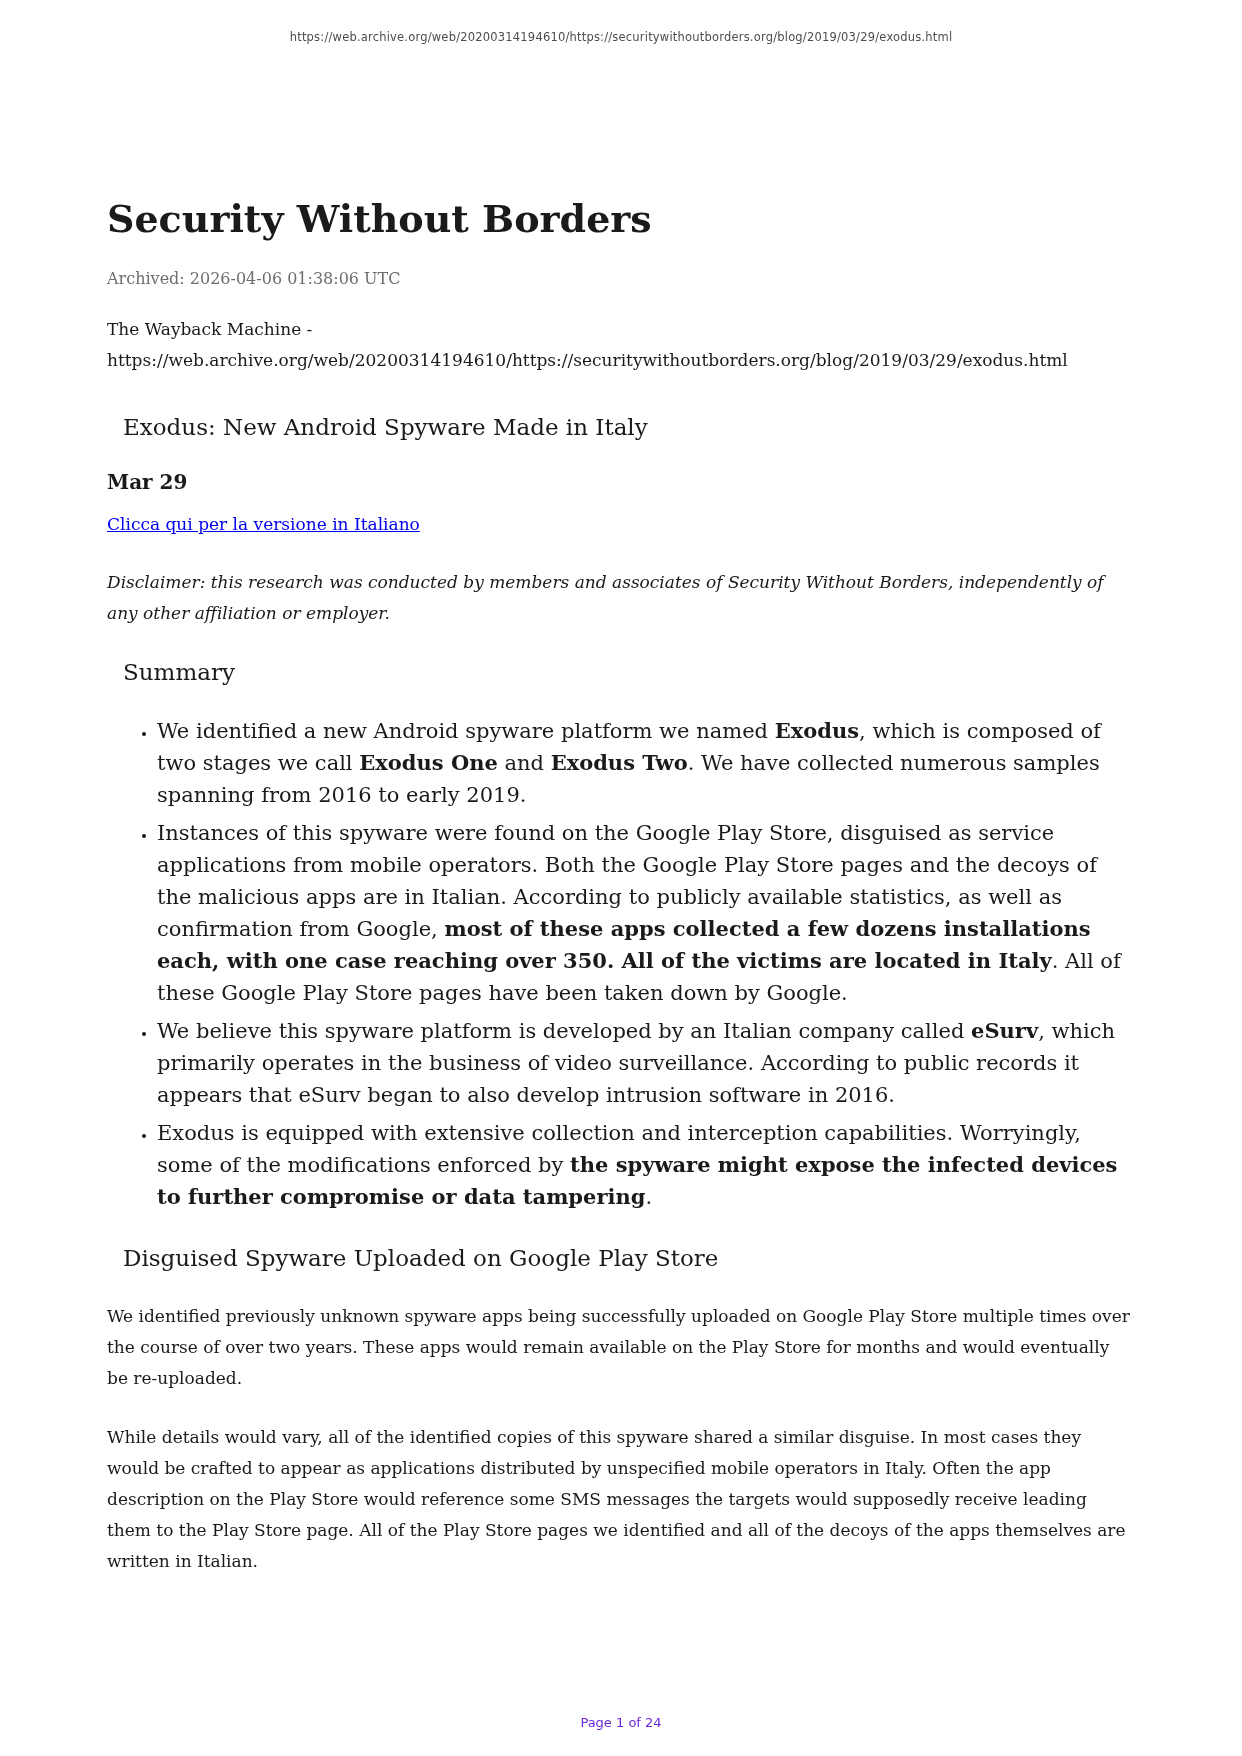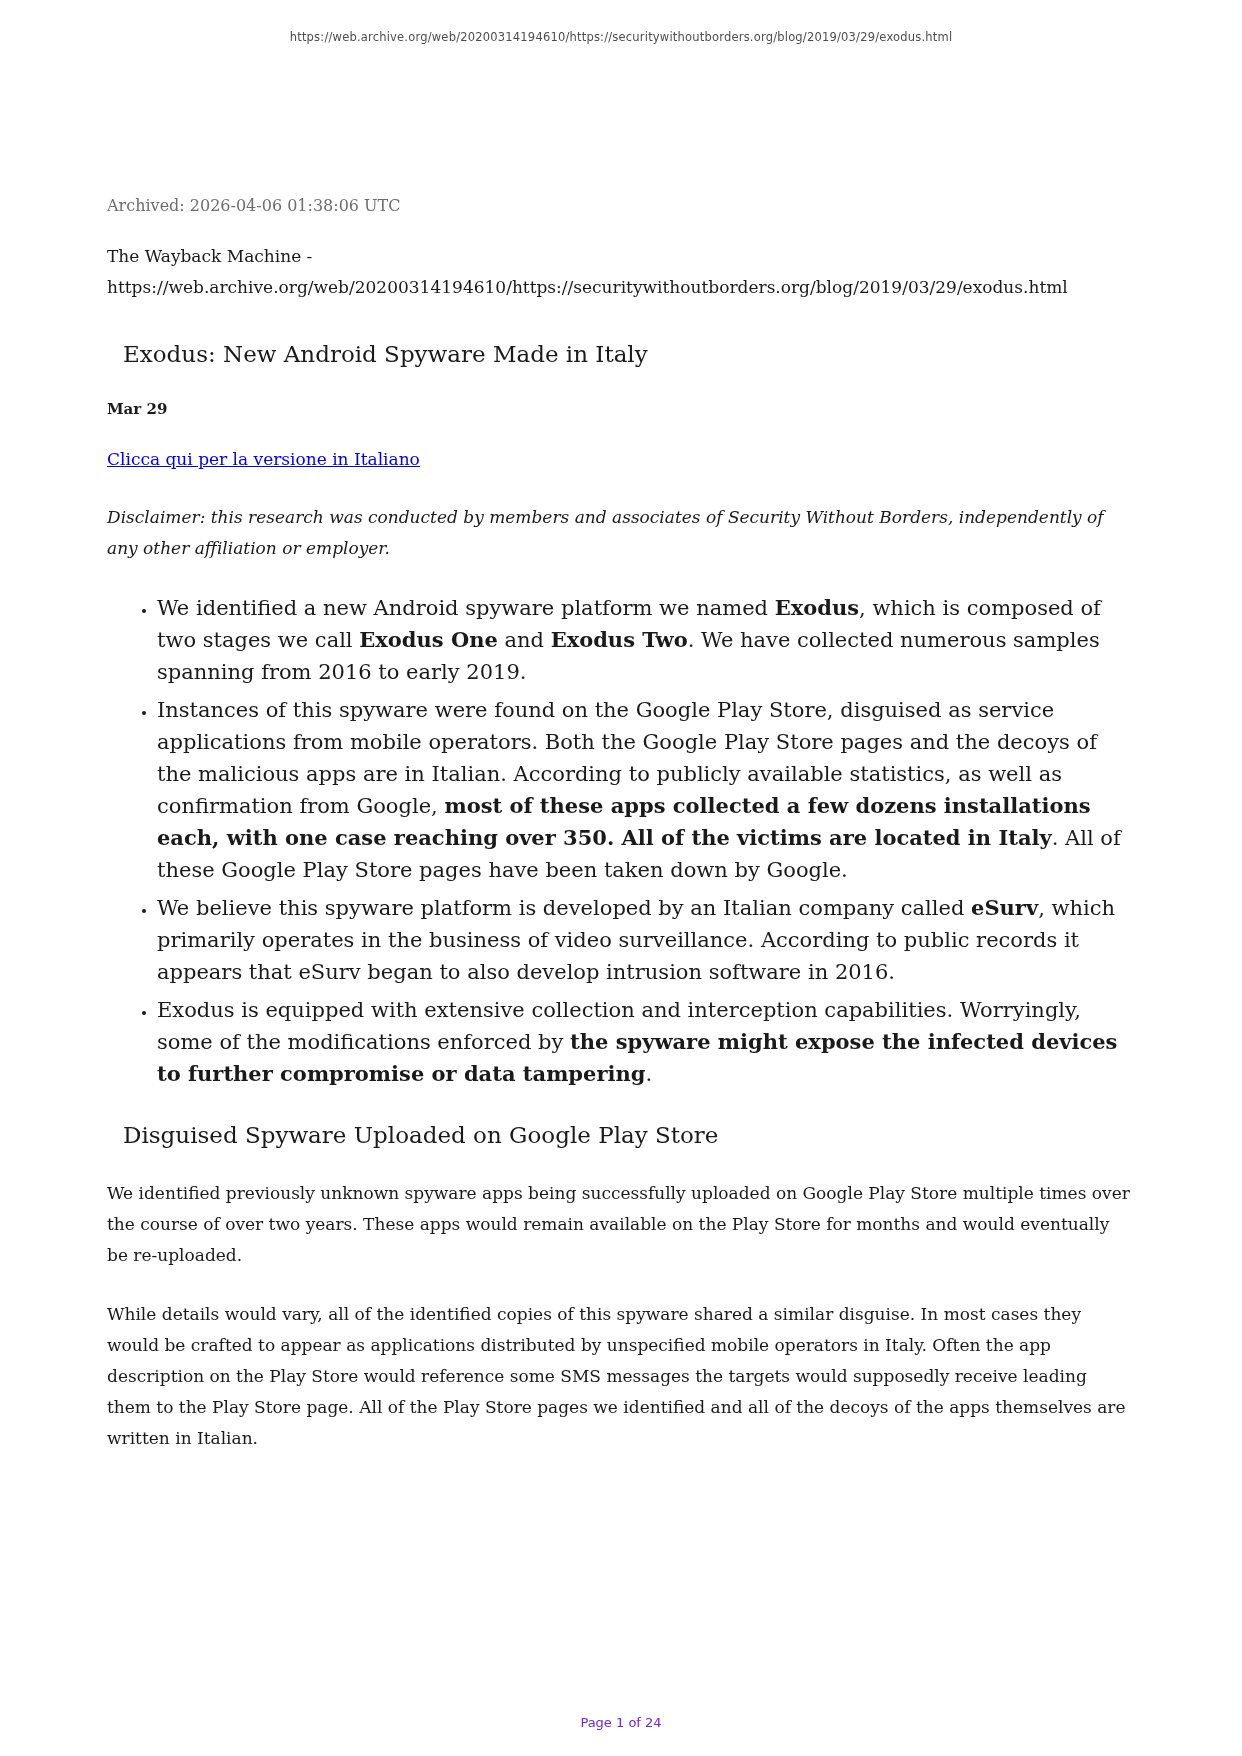--- a/index.html
+++ b/index.html
@@ -45,24 +45,24 @@
     word-break: break-all;
   }
   h2 {
     font-size: 23px;
     line-height: 30px;
     font-weight: normal;
     margin: 0 0 28px 16px;
     color: #1a1a1a;
   }
   .date {
-    font-size: 15px;
+    font-size: 20px;
     line-height: 25px;
     font-weight: bold;
-    margin: 0 0 22px 0;
+    margin: 0 0 14px 0;
   }
   .lang {
     font-size: 17px;
     line-height: 30px;
     margin: 0 0 28px 0;
   }
   .lang a {
     color: #0000ee;
     cursor: pointer;
   }
@@ -100,38 +100,40 @@
 </style>
 </head>
 <body>
 
 <header class="print-header">
   <span>https://web.archive.org/web/20200314194610/https://securitywithoutborders.org/blog/2019/03/29/exodus.html</span>
 </header>
 
 <main class="page">
 
+  <h1>Security Without Borders</h1>
 
   <p class="archived">Archived: 2026-04-06 01:38:06 UTC</p>
 
   <p class="wayback">
     <span>The Wayback Machine -</span><br>
     <span>https://web.archive.org/web/20200314194610/https://securitywithoutborders.org/blog/2019/03/29/exodus.html</span>
   </p>
 
   <h2>Exodus: New Android Spyware Made in Italy</h2>
 
   <p class="date">Mar 29</p>
 
   <p class="lang">
     <a href="#">Clicca qui per la versione in Italiano</a>
   </p>
 
   <p class="disclaimer">Disclaimer: this research was conducted by members and associates of Security Without Borders, independently of any other affiliation or employer.</p>
 
+  <h2>Summary</h2>
 
   <ul class="summary-list">
     <li><span>We identified a new Android spyware platform we named </span><b>Exodus</b><span>, which is composed of two stages we call </span><b>Exodus One</b><span> and </span><b>Exodus Two</b><span>. We have collected numerous samples spanning from 2016 to early 2019.</span></li>
     <li><span>Instances of this spyware were found on the Google Play Store, disguised as service applications from mobile operators. Both the Google Play Store pages and the decoys of the malicious apps are in Italian. According to publicly available statistics, as well as confirmation from Google, </span><b>most of these apps collected a few dozens installations each, with one case reaching over 350. All of the victims are located in Italy</b><span>. All of these Google Play Store pages have been taken down by Google.</span></li>
     <li><span>We believe this spyware platform is developed by an Italian company called </span><b>eSurv</b><span>, which primarily operates in the business of video surveillance. According to public records it appears that eSurv began to also develop intrusion software in 2016.</span></li>
     <li><span>Exodus is equipped with extensive collection and interception capabilities. Worryingly, some of the modifications enforced by </span><b>the spyware might expose the infected devices to further compromise or data tampering</b><span>.</span></li>
   </ul>
 
   <h2>Disguised Spyware Uploaded on Google Play Store</h2>
 

